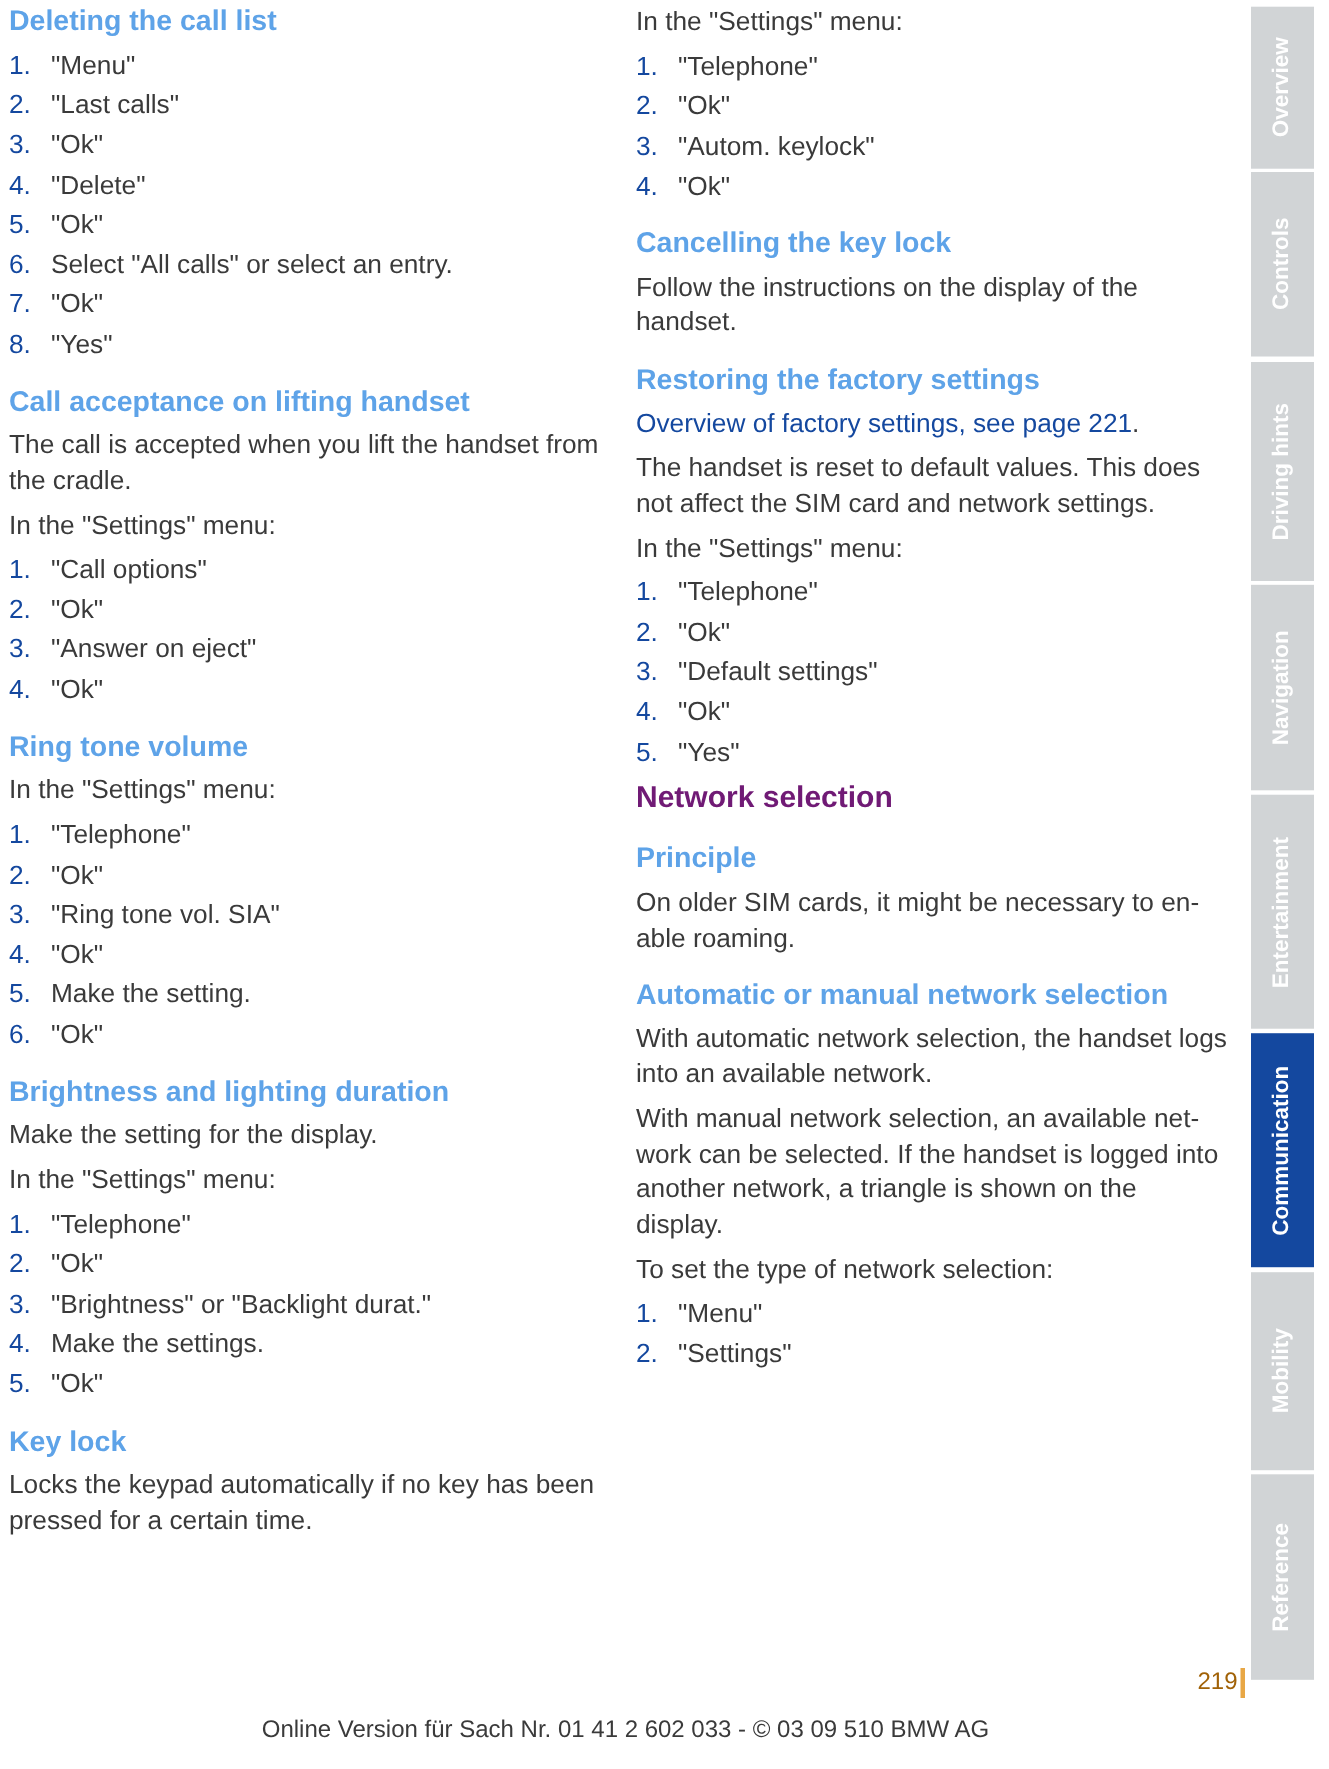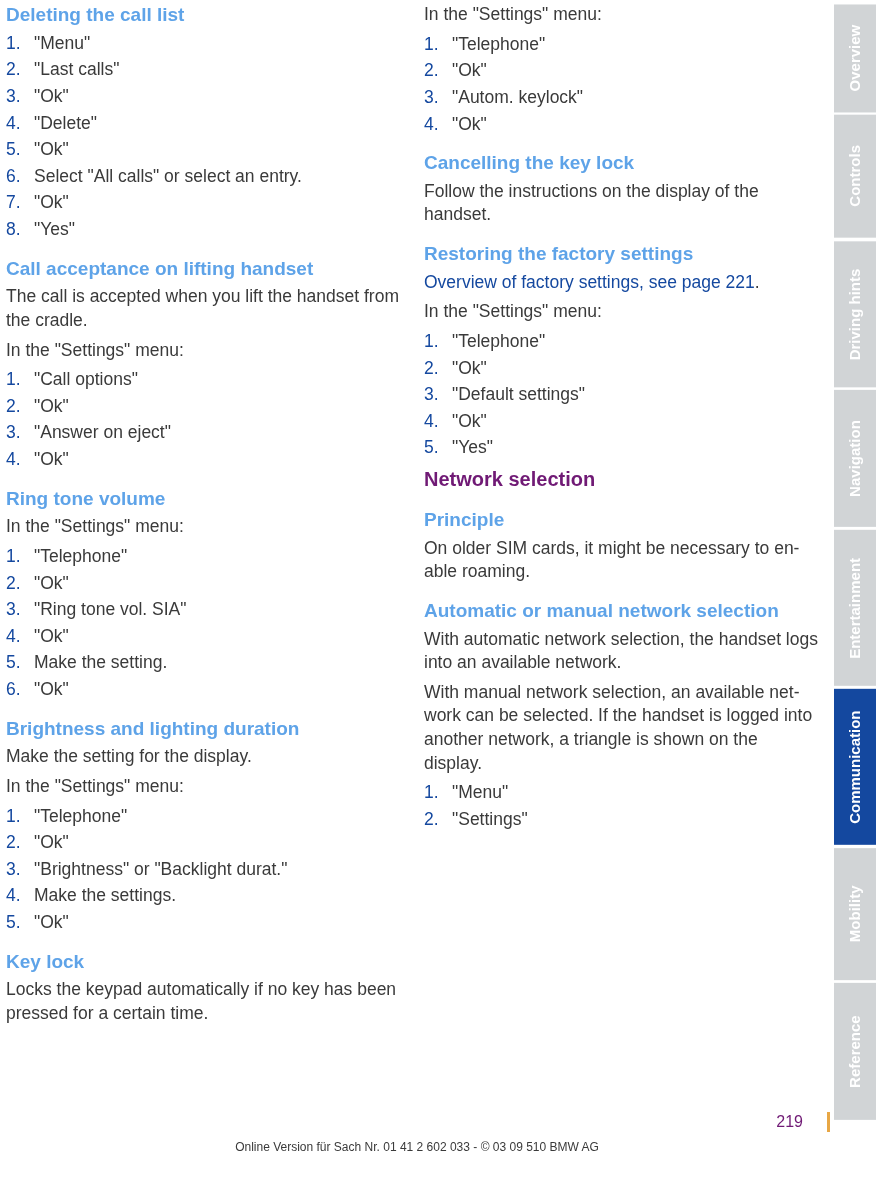--- a/index.html
+++ b/index.html
@@ -98,36 +98,36 @@
   ol.steps li::before {
     content: counter(step) ".";
     position: absolute;
     left: 0;
     color: #14489f;
     font-weight: normal;
     width: 22px;
   }
   .footer {
     position: absolute;
-    bottom: 24px;
+    bottom: 14px;
     left: 0;
     width: 834px;
     text-align: center;
-    font-size: 12px;
+    font-size: 16px;
     color: #3a3a3a;
   }
   .page-num {
     position: absolute;
     bottom: 46px;
     right: 56px;
     font-size: 16px;
-    color: #701a75;
+    color: #a16207;
     display: flex;
     align-items: center;
-    gap: 24px;
+    gap: 2px;
   }
   .page-num .bar {
     width: 3px;
     height: 20px;
     background: #e8a745;
     display: inline-block;
   }
 </style>
 </head>
 <body>
@@ -191,37 +191,39 @@
         <li>"Ok"</li>
         <li>"Autom. keylock"</li>
         <li>"Ok"</li>
       </ol>
 
       <h3 class="sub-blue">Cancelling the key lock</h3>
       <p class="body">Follow the instructions on the display of the handset.</p>
 
       <h3 class="sub-blue">Restoring the factory settings</h3>
       <p class="body"><span class="link-inline">Overview of factory settings, see page 221</span><span>.</span></p>
+      <p class="body">The handset is reset to default values. This does not affect the SIM card and network settings.</p>
       <p class="body">In the "Settings" menu:</p>
       <ol class="steps">
         <li>"Telephone"</li>
         <li>"Ok"</li>
         <li>"Default settings"</li>
         <li>"Ok"</li>
         <li>"Yes"</li>
       </ol>
 
       <h2 class="sec-blue">Network selection</h2>
 
       <h3 class="sub-blue">Principle</h3>
       <p class="body">On older SIM cards, it might be necessary to en‐ able roaming.</p>
 
       <h3 class="sub-blue">Automatic or manual network selection</h3>
       <p class="body">With automatic network selection, the handset logs into an available network.</p>
       <p class="body">With manual network selection, an available net‐ work can be selected. If the handset is logged into another network, a triangle is shown on the display.</p>
+      <p class="body">To set the type of network selection:</p>
       <ol class="steps">
         <li>"Menu"</li>
         <li>"Settings"</li>
       </ol>
     </div>
   </div>
 
   <div class="side-tabs">
     <div class="tab overview">Overview</div>
     <div class="tab controls">Controls</div>

